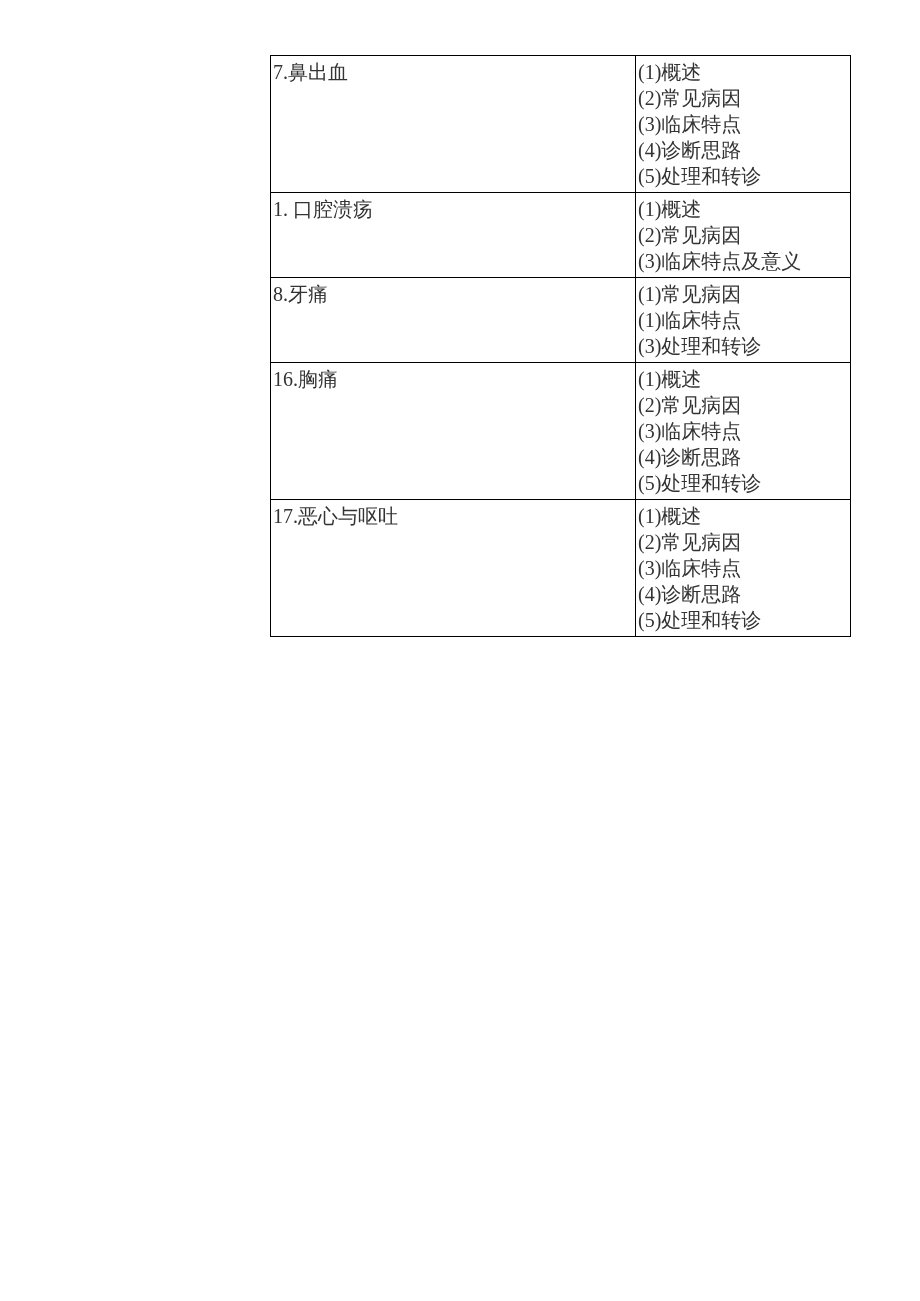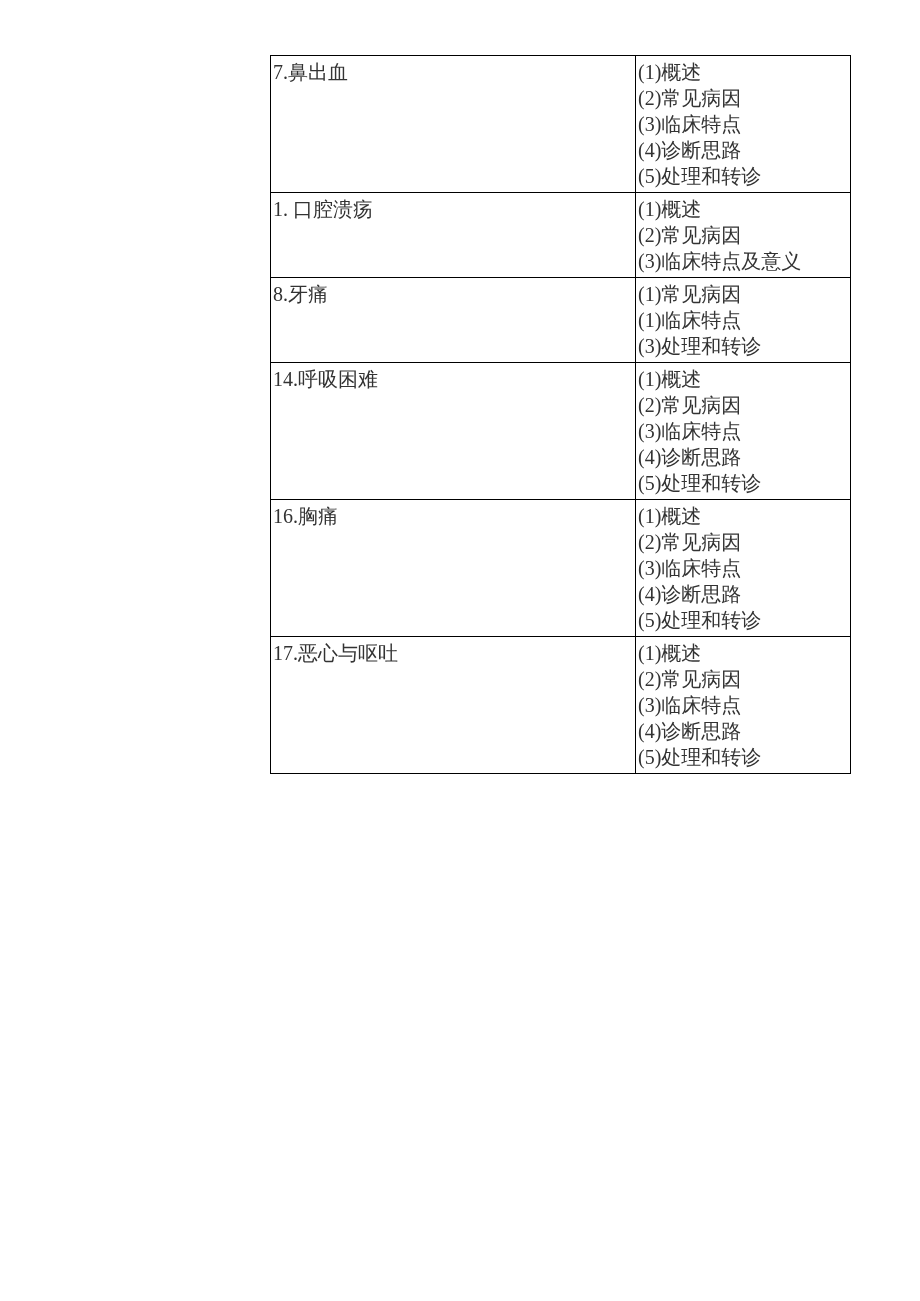--- a/index.html
+++ b/index.html
@@ -41,30 +41,20 @@
         </tr>
         <tr>
           <td>8.牙痛</td>
           <td>
             <div>(1)常见病因</div>
             <div>(1)临床特点</div>
             <div>(3)处理和转诊</div>
           </td>
         </tr>
         <tr>
-          <td>14.呼吸困难</td>
-          <td>
-            <div>(1)概述</div>
-            <div>(2)常见病因</div>
-            <div>(3)临床特点</div>
-            <div>(4)诊断思路</div>
-            <div>(5)处理和转诊</div>
-          </td>
-        </tr>
-        <tr>
           <td>16.胸痛</td>
           <td>
             <div>(1)概述</div>
             <div>(2)常见病因</div>
             <div>(3)临床特点</div>
             <div>(4)诊断思路</div>
             <div>(5)处理和转诊</div>
           </td>
         </tr>
         <tr>

